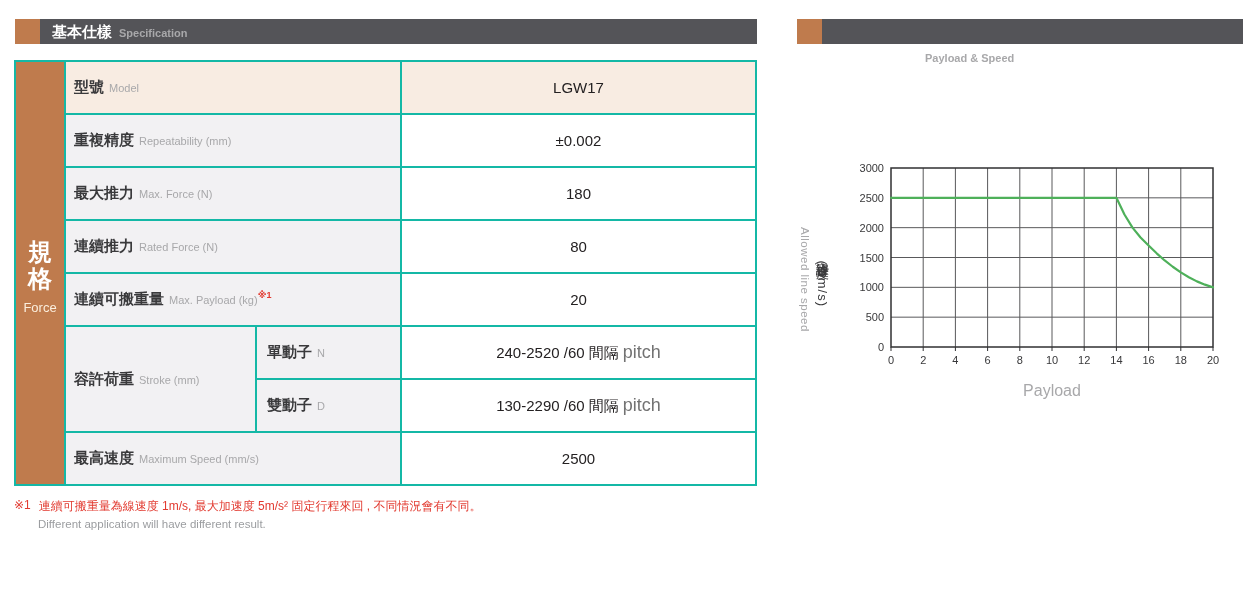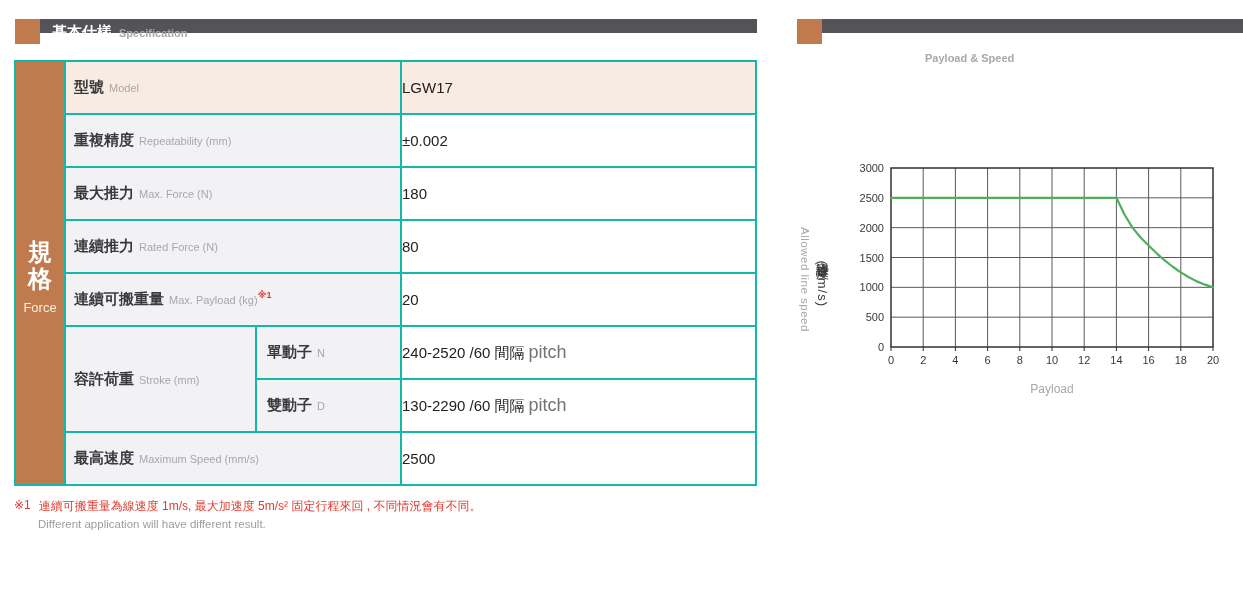--- a/index.html
+++ b/index.html
@@ -1,21 +1,21 @@
 <!DOCTYPE html>
 <html><head>
 <meta charset="utf-8">
 <style>
   * { margin:0; padding:0; box-sizing:border-box; }
   html,body { width:1243px; height:590px; background:#ffffff;
               font-family:"Liberation Sans","DejaVu Sans",sans-serif; }
   body { position:relative; overflow:hidden; }
 
   
-  .section-header { position:absolute; height:14px; background:#545458;
+  .section-header { position:absolute; height:25px; background:#545458;
                     display:flex; align-items:stretch; }
   .section-header .sq { width:25px; height:25px; background:#bf7b4d; flex:0 0 25px; }
   .section-header .htext { color:#ffffff; font-weight:bold; font-size:15px;
                            line-height:25px; padding-left:12px; white-space:nowrap; }
   .section-header .htext .en { margin-left:7px; }
   #header-left  { left:15px;  top:19px; width:742px; }
   #header-right { left:797px; top:19px; width:446px;flex-direction:column; }
   #header-right .htext .en { margin-left:11px; }
 
   
@@ -26,21 +26,21 @@
   td.side { background:#bf7b4d; color:#ffffff; text-align:center; }
   .side-zh { font-size:24px; font-weight:bold; width:26px; margin:8px auto;
              word-break:break-all; line-height:1.12; }
   .side-en { font-size:13px; color:#fbeedd; margin-top:1px; }
   td.lbl { background:#f2f1f3; padding-left:8px; }
   td.sub { background:#f2f1f3; padding-left:10px; }
   tr.model-row td.lbl, tr.model-row td.val { background:#f8ece2; }
   .zh { font-size:15px; font-weight:600; color:#3a3a3c; }
   .en { font-size:11px; color:#a8a8aa; margin-left:5px; }
   .sup { font-size:9px; color:#e23a30; position:relative; top:-6px; font-weight:bold; }
-  td.val { text-align:left; font-size:15px; color:#242122; }
+  td.val { text-align:center; font-size:15px; color:#242122; }
   .sfx { color:#737373; margin-left:4px; font-size:18px; }
 
   
   #footnote { position:absolute; left:14px; top:498px; }
   .fn-line1 { color:#e23a30; font-size:12px; display:flex; }
   .fn-line1 .fn-text { margin-left:8px; }
   .fn-en { color:#9b9da0; font-size:11.5px; margin-left:24px; margin-top:2px;
            line-height:14px; }
 
   
@@ -48,21 +48,21 @@
   #chart-svg { position:absolute; left:0; top:0; }
   .grid { stroke:#59595b; stroke-width:1; }
   .tickmark { stroke:#303032; stroke-width:1; }
   .plot-border { fill:none; stroke:#303032; stroke-width:1.5; }
   .tick { font-size:11px; fill:#38383a; font-family:"Liberation Sans","DejaVu Sans",sans-serif; }
   .x-tick { text-anchor:middle; }
   .y-tick { text-anchor:end; }
   .xlabel-zh { position:absolute; left:96px; top:220px; width:322px;
                text-align:center; font-size:13px; color:#3a3a3c; }
   .xlabel-en { position:absolute; left:96px; top:237px; width:322px;
-               text-align:center; font-size:12px; color:#a8a8aa; }
+               text-align:center; font-size:16px; color:#a8a8aa; }
   .ylabel { position:absolute; left:4px; top:50px; height:168px;
             display:flex; flex-direction:row; align-items:center; }
   .ylabel-en { writing-mode:vertical-rl; font-size:11.5px; color:#a8a8aa;
                letter-spacing:0.5px; }
   .ylabel-zh { writing-mode:vertical-rl; font-size:13px; color:#3a3a3c;
                letter-spacing:1px; margin-left:2px; }
 </style>
 </head>
 <body>
 

